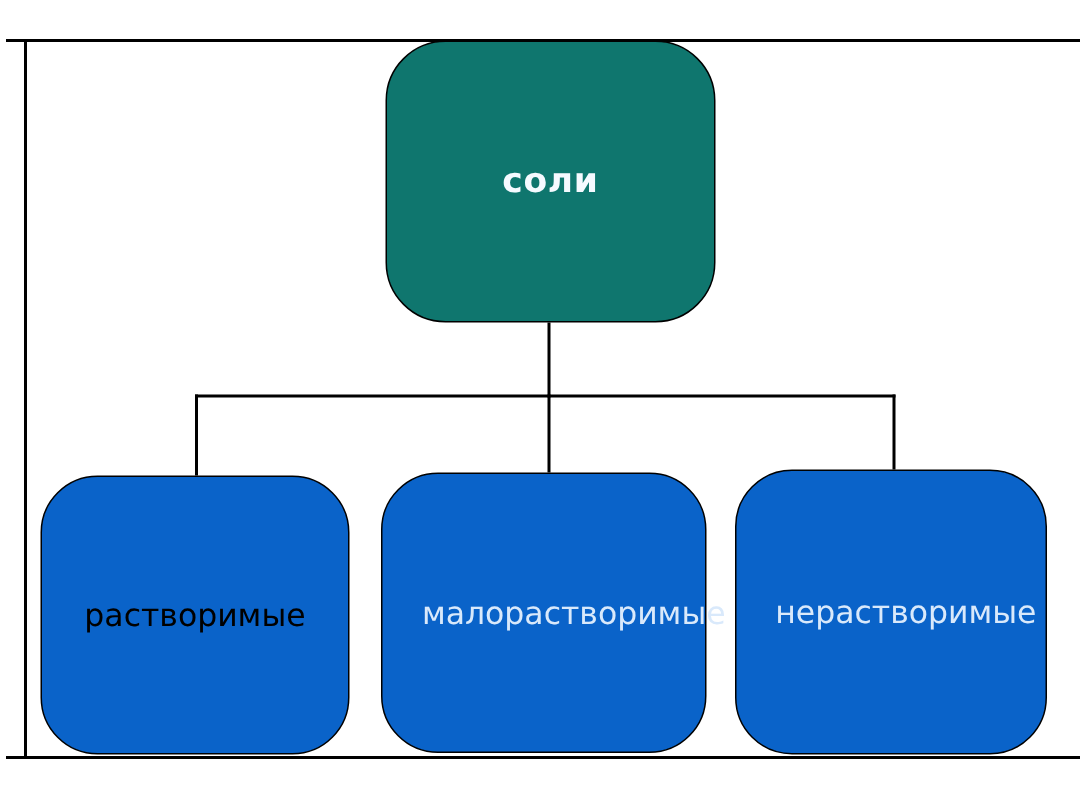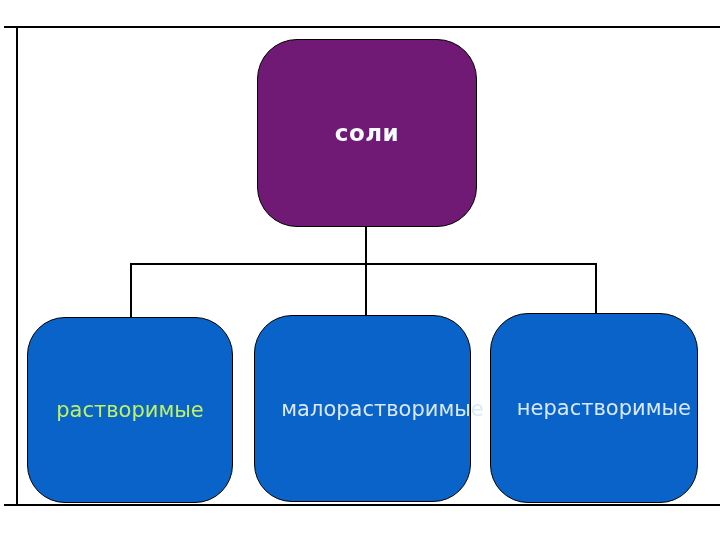--- a/index.html
+++ b/index.html
@@ -75,25 +75,25 @@
   <div class="frame-line" id="frame-top" style="background: rgb(0, 0, 0);"></div>
   <div class="frame-line" id="frame-bottom" style="background: rgb(0, 0, 0);"></div>
   <div class="frame-line" id="frame-left" style="background: rgb(0, 0, 0);"></div>
 
   <div class="connector" id="conn-root-drop" style="background: rgb(0, 0, 0);"></div>
   <div class="connector" id="conn-horizontal" style="background: rgb(0, 0, 0);"></div>
   <div class="connector" id="conn-drop-left" style="background: rgb(0, 0, 0);"></div>
   <div class="connector" id="conn-drop-middle" style="background: rgb(0, 0, 0);"></div>
   <div class="connector" id="conn-drop-right" style="background: rgb(0, 0, 0);"></div>
 
-  <div class="node node-root" style="background: #701a75; color: rgb(245, 250, 255); border-color: rgb(0, 0, 0); margin-top: 12px;">
+  <div class="node node-root" style="background: #0f766e; color: rgb(245, 250, 255); border-color: rgb(0, 0, 0);">
     <span class="node-label">соли</span>
   </div>
 
-  <div class="node node-child" id="child-0" style="background: rgb(10, 99, 201); color: #bef264; border-color: rgb(0, 0, 0);">
+  <div class="node node-child" id="child-0" style="background: rgb(10, 99, 201); color: #000000; border-color: rgb(0, 0, 0);">
     <span class="node-label">растворимые</span>
   </div>
 
   <div class="node node-child" id="child-1" style="background: rgb(10, 99, 201); color: rgb(217, 233, 251); border-color: rgb(0, 0, 0); padding-left: 40px;">
     <span class="node-label">малорастворимые</span>
   </div>
 
   <div class="node node-child" id="child-2" style="background: rgb(10, 99, 201); color: rgb(217, 233, 251); border-color: rgb(0, 0, 0);">
     <span class="node-label">нерастворимые</span>
   </div>

